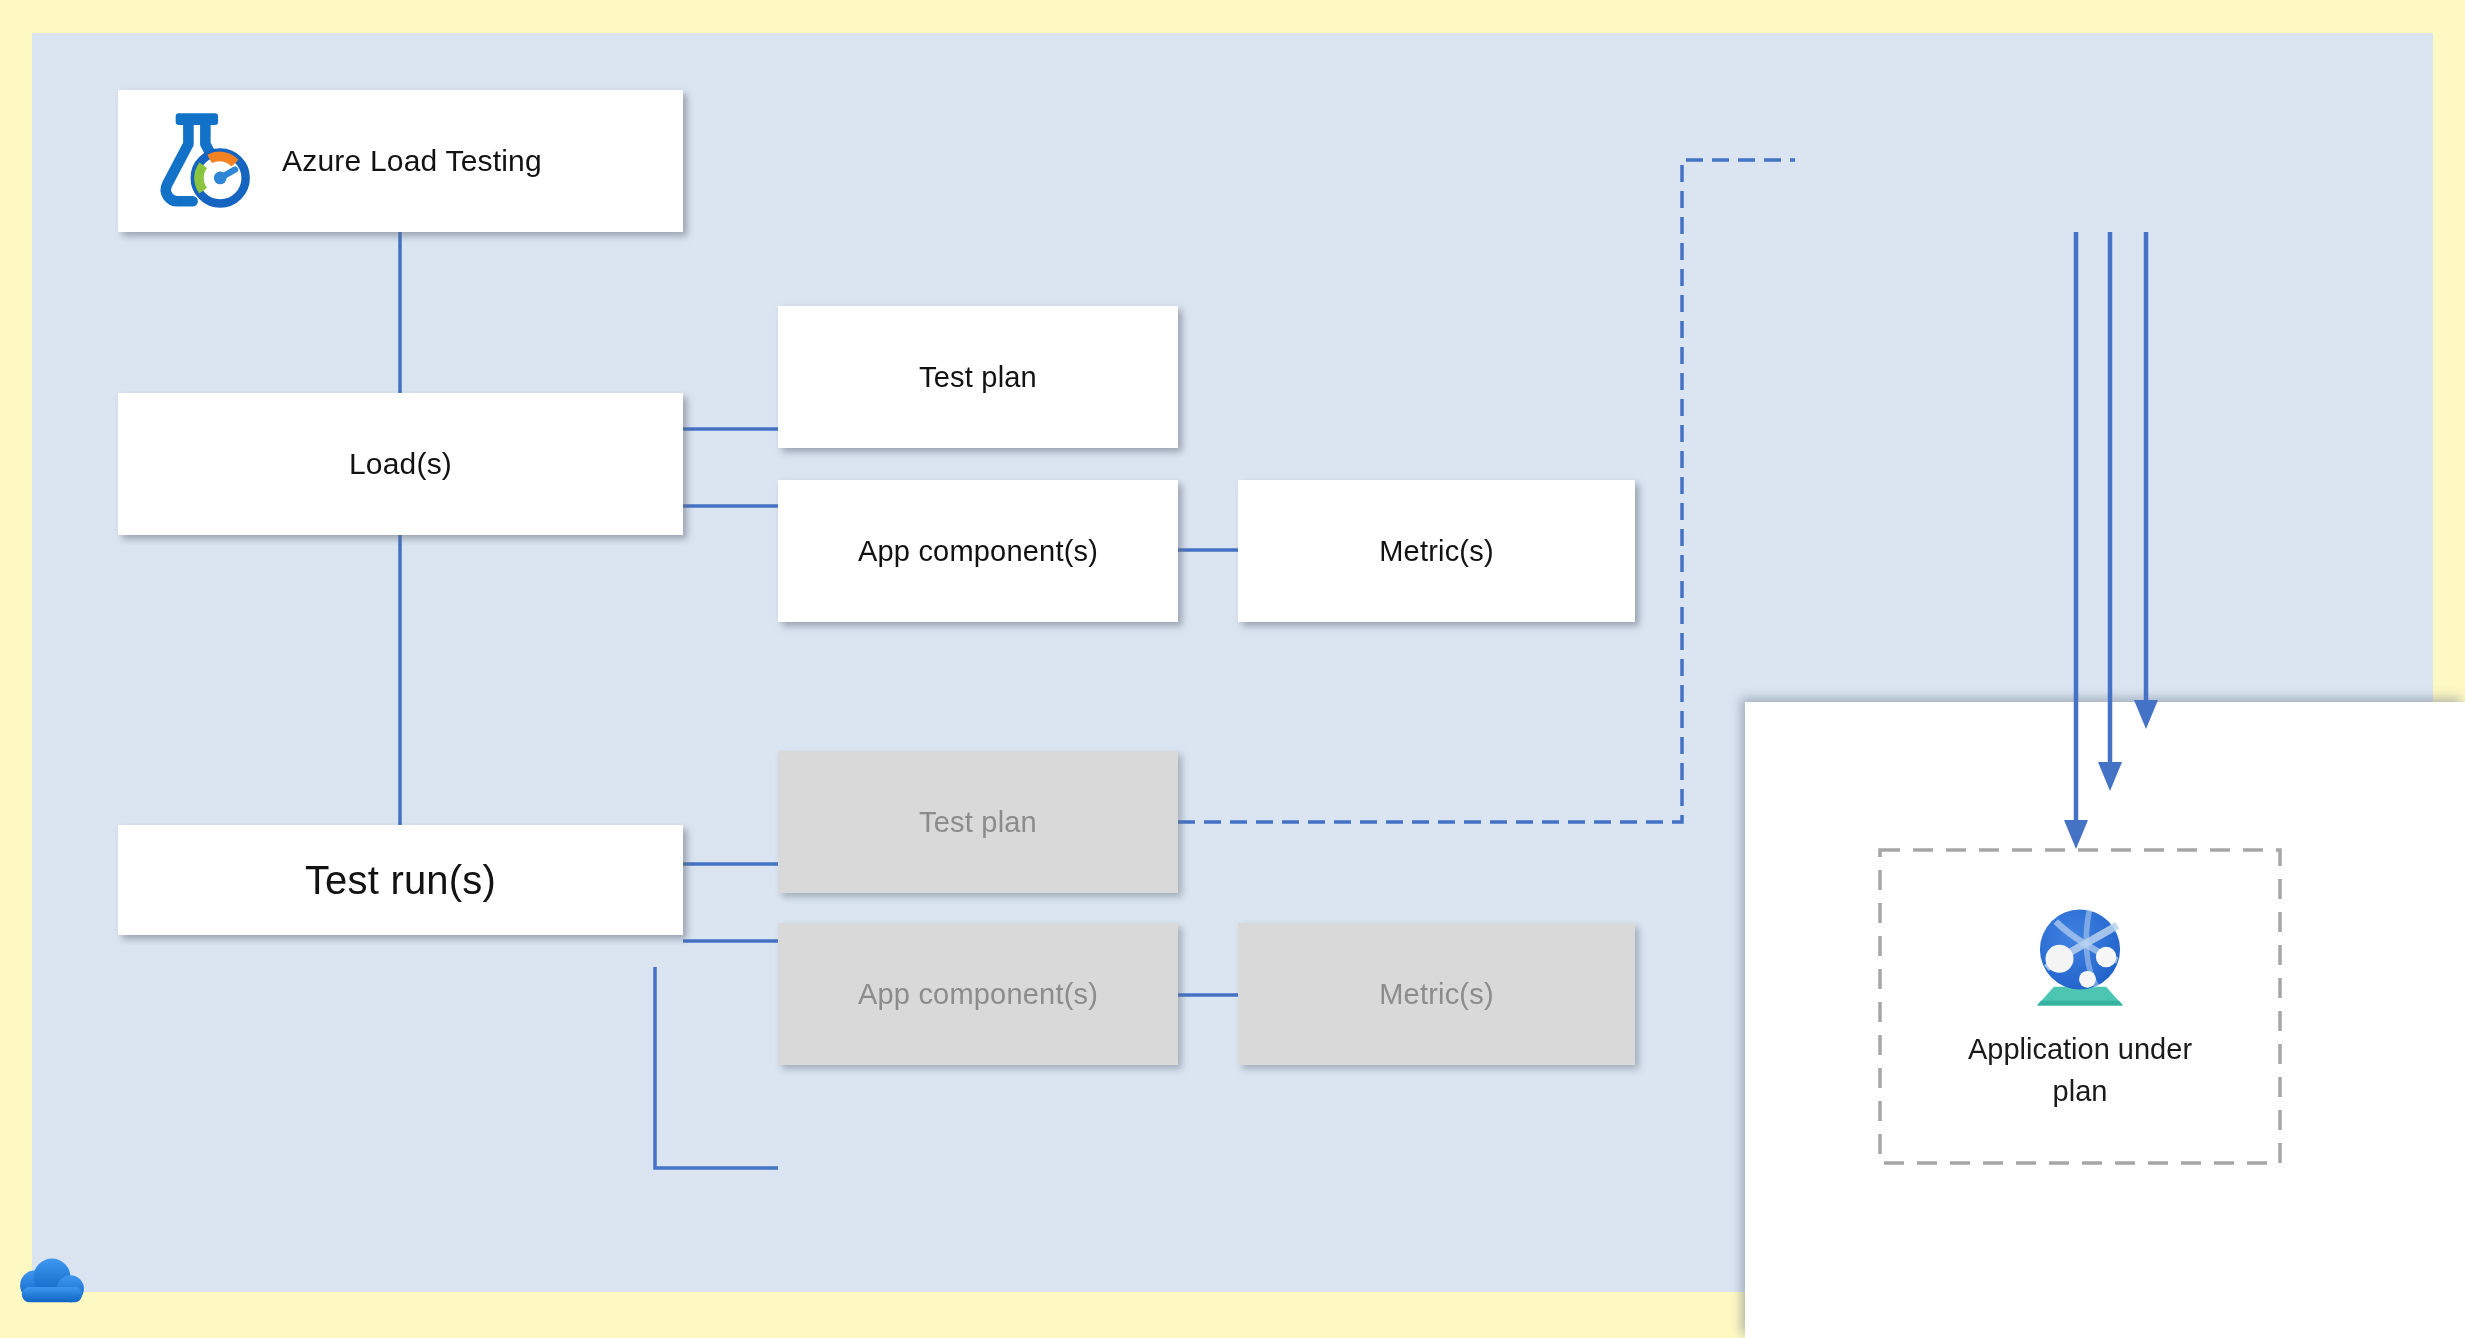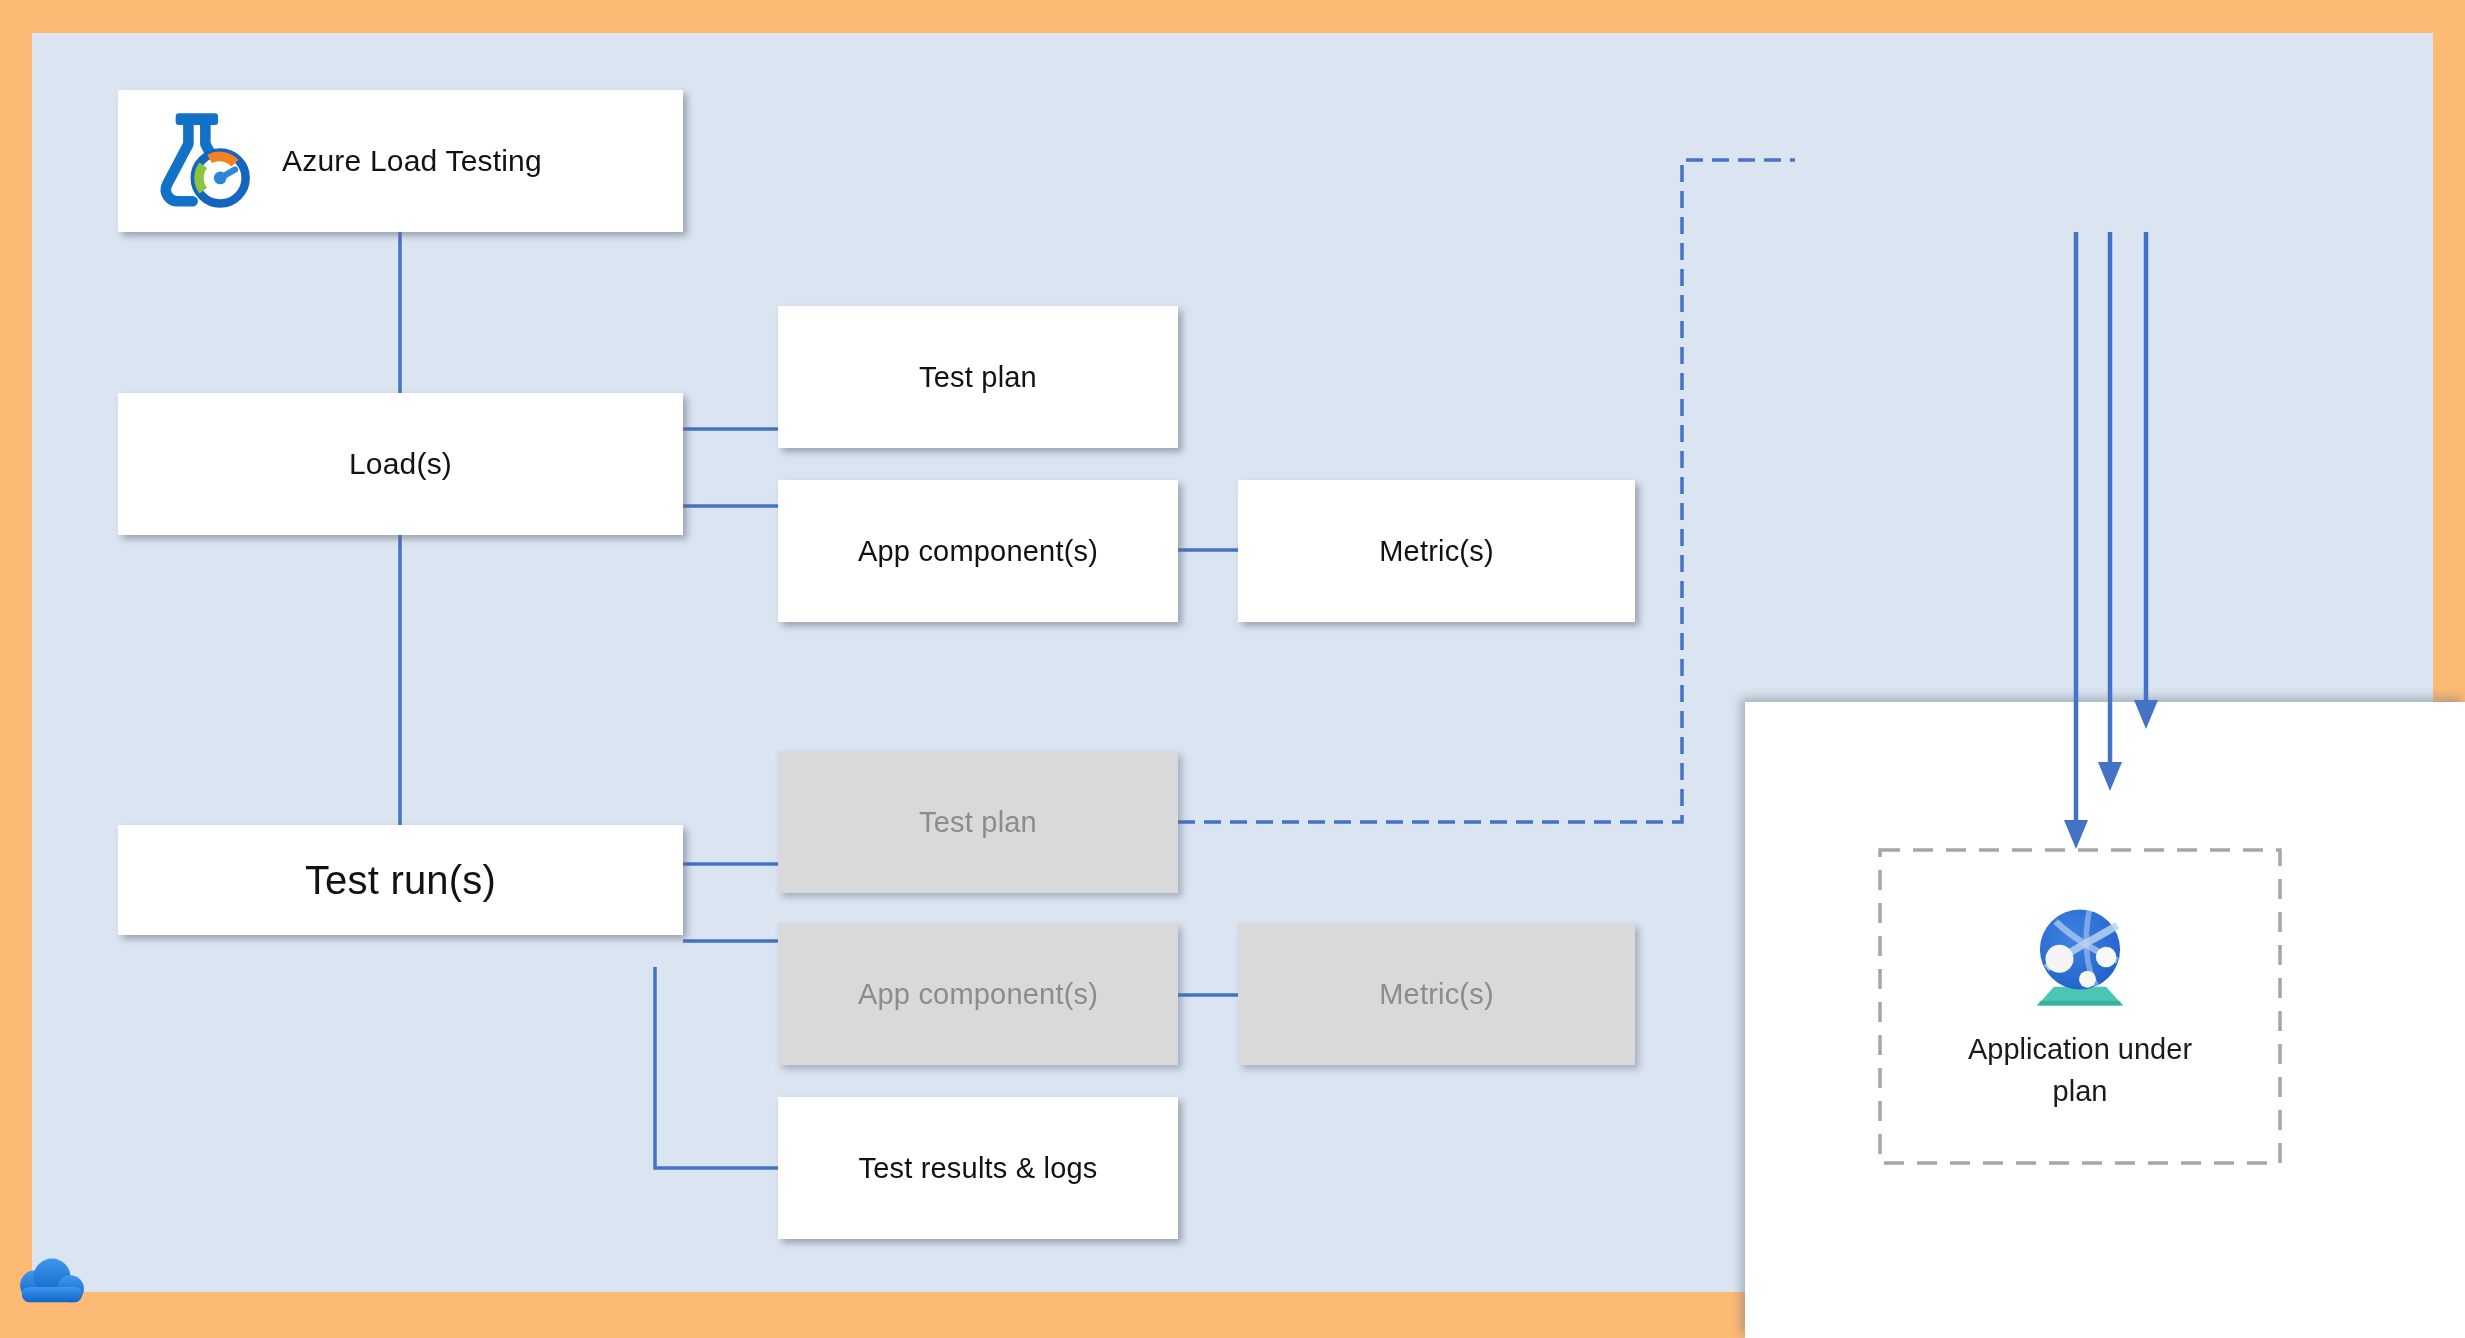--- a/index.html
+++ b/index.html
@@ -1,17 +1,17 @@
 <!DOCTYPE html>
 <html><head>
 <meta charset="utf-8">
 <style>
   html,body{margin:0;padding:0;background:#ffffff;}
   #canvas{
-    position:relative;width:2465px;height:1338px;background:#fdba74;overflow:hidden;
+    position:relative;width:2465px;height:1338px;background:#fef9c3;overflow:hidden;
     font-family:"Liberation Sans", sans-serif;
   }
   #bg-blue{
     position:absolute;left:32px;top:33px;width:2401px;height:1259px;
     background:#dbe5f2;
   }
   #bg-cutout{
     position:absolute;left:1745px;top:702px;width:720px;height:636px;
     background:#ffffff;box-shadow:-4px -4px 10px rgba(96,108,128,0.45);
   }
@@ -110,23 +110,20 @@
   </div>
 
   <div class="node gray" style="left:778px;top:923px;width:400px;height:142px;">
     <span>App component(s)</span>
   </div>
 
   <div class="node gray" style="left:1238px;top:923px;width:397px;height:142px;">
     <span>Metric(s)</span>
   </div>
 
-  <div class="node" style="left:778px;top:1097px;width:400px;height:142px;">
-    <span>Test results &amp; logs</span>
-  </div>
 
 
   <div id="app-under-test">
     <svg class="dash-rect" viewBox="0 0 404 317" preserveAspectRatio="none">
       <rect x="2" y="2" width="400" height="313" fill="none" stroke="#a6a6a6" stroke-width="3.5" stroke-dasharray="20 13"></rect>
     </svg>
     <span class="icon-wrap">
       <svg width="112" height="110" viewBox="0 0 120 118">
         <defs>
           <radialGradient id="globeg" cx="0.4" cy="0.35" r="0.8">

